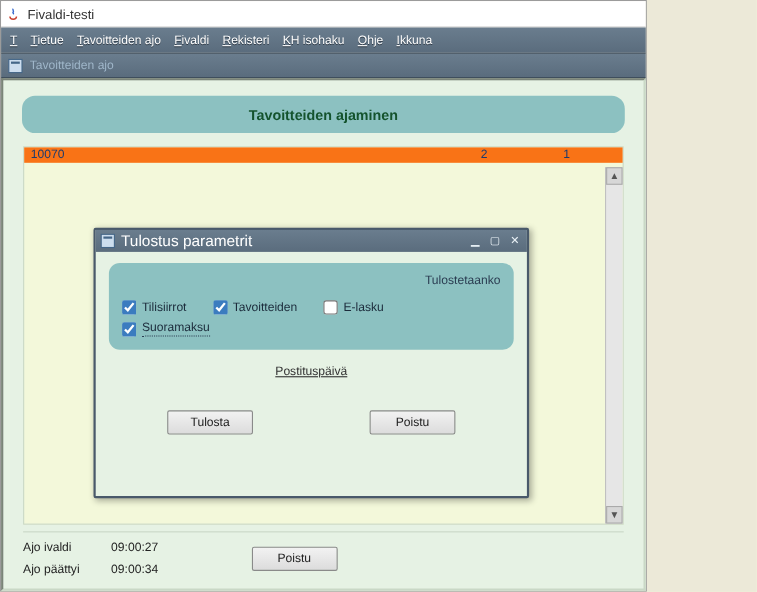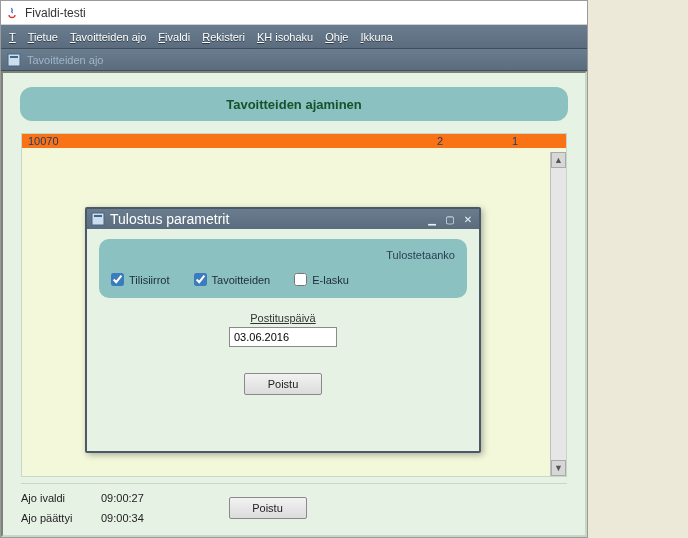--- a/index.html
+++ b/index.html
@@ -296,27 +296,33 @@
             </label>
             <label class="cb">
               <input type="checkbox" checked="" style="">
               <span>Tavoitteiden</span>
             </label>
             <label class="cb">
               <input type="checkbox" style="">
               <span>E-lasku</span>
             </label>
           </div>
+          <div class="cb-second">
+            <label class="cb">
+              <input type="checkbox" checked="" style="">
+              <span class="cb-dotted">Suoramaksu</span>
+            </label>
+          </div>
         </div>
 
         <div class="post-area">
           <div class="pp-label">Postituspäivä</div>
-          <input type="text" value="03.06.2016" style="">
         </div>
 
         <div class="dlg-btn-row">
+          <div class="btn">Tulosta</div>
           <div class="btn">Poistu</div>
         </div>
       </div>
     </div>
 
   </div>
 </div>
 
 </body></html>

